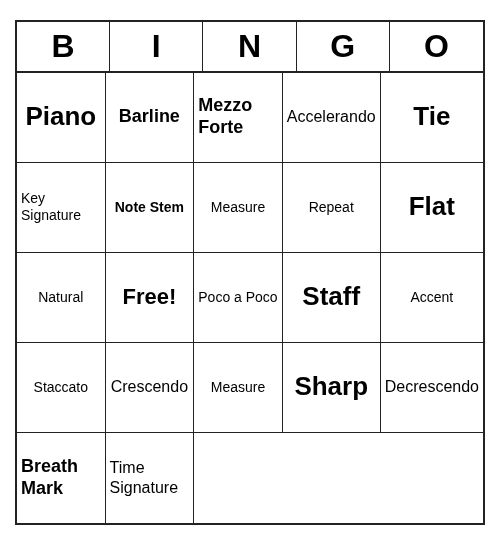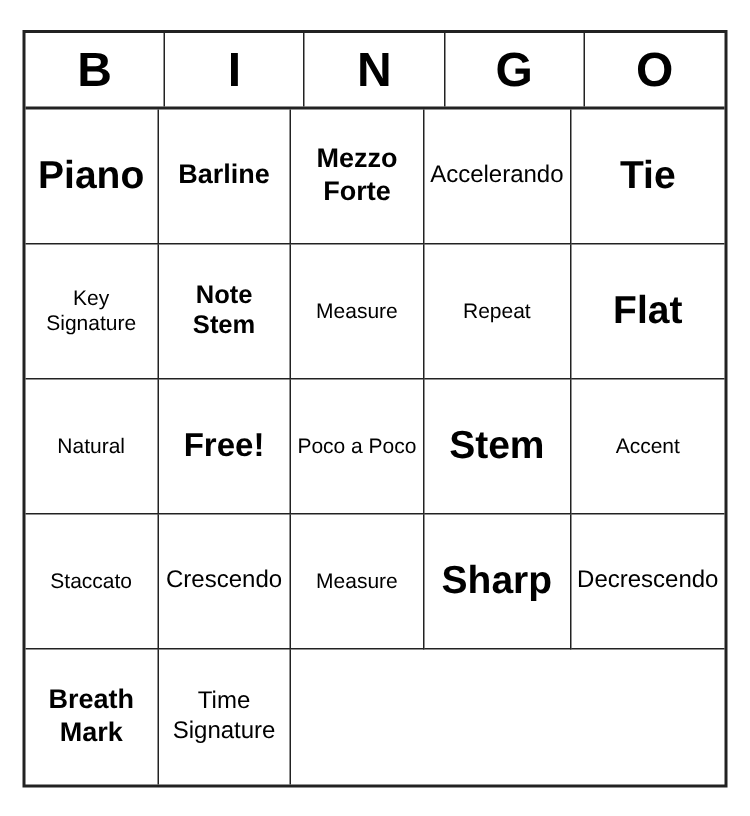--- a/index.html
+++ b/index.html
@@ -36,31 +36,31 @@
       display: grid;
       grid-template-columns: repeat(5, 1fr);
       grid-template-rows: repeat(5, 1fr);
     }
     .bingo-cell {
       border-right: 1px solid #222;
       border-bottom: 1px solid #222;
       display: flex;
       align-items: center;
       justify-content: center;
-      text-align: center;
+      text-align: left;
       padding: 4px;
       min-height: 90px;
     }
     .bingo-cell:nth-child(5n) { border-right: none; }
     .bingo-cell:nth-child(n+21) { border-bottom: none; }
     .cell-text {
       line-height: 1.2;
     }
     .size-xl { font-size: 26px; font-weight: bold; }
-    .size-lg { font-size: 17px; font-weight: bold; }
+    .size-lg { font-size: 14px; font-weight: bold; }
     .size-md { font-size: 18px; font-weight: bold; }
     .size-sm { font-size: 14px; }
     .size-xs { font-size: 16px; }
     .free-cell {
       font-size: 22px;
       font-weight: bold;
     }
   </style>
 </head>
 <body>
@@ -107,21 +107,21 @@
       <div class="bingo-cell">
         <span class="cell-text size-sm">Natural</span>
       </div>
       <div class="bingo-cell">
         <span class="cell-text free-cell">Free!</span>
       </div>
       <div class="bingo-cell">
         <span class="cell-text size-sm">Poco a Poco</span>
       </div>
       <div class="bingo-cell">
-        <span class="cell-text size-xl">Stem</span>
+        <span class="cell-text size-xl">Staff</span>
       </div>
       <div class="bingo-cell">
         <span class="cell-text size-sm">Accent</span>
       </div>
       <div class="bingo-cell">
         <span class="cell-text size-sm">Staccato</span>
       </div>
       <div class="bingo-cell">
         <span class="cell-text size-xs">Crescendo</span>
       </div>

